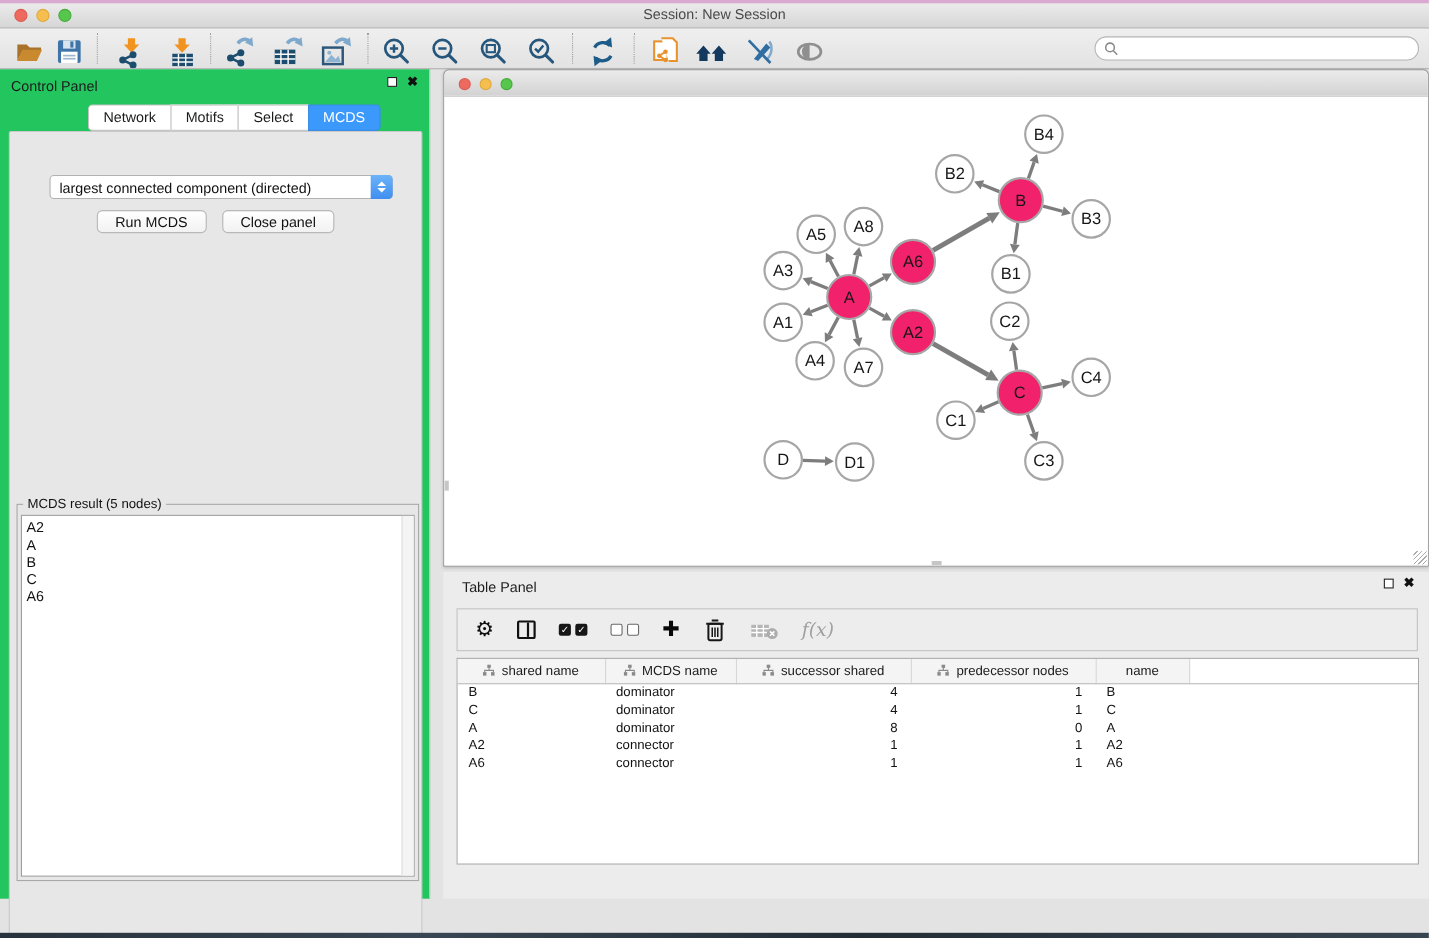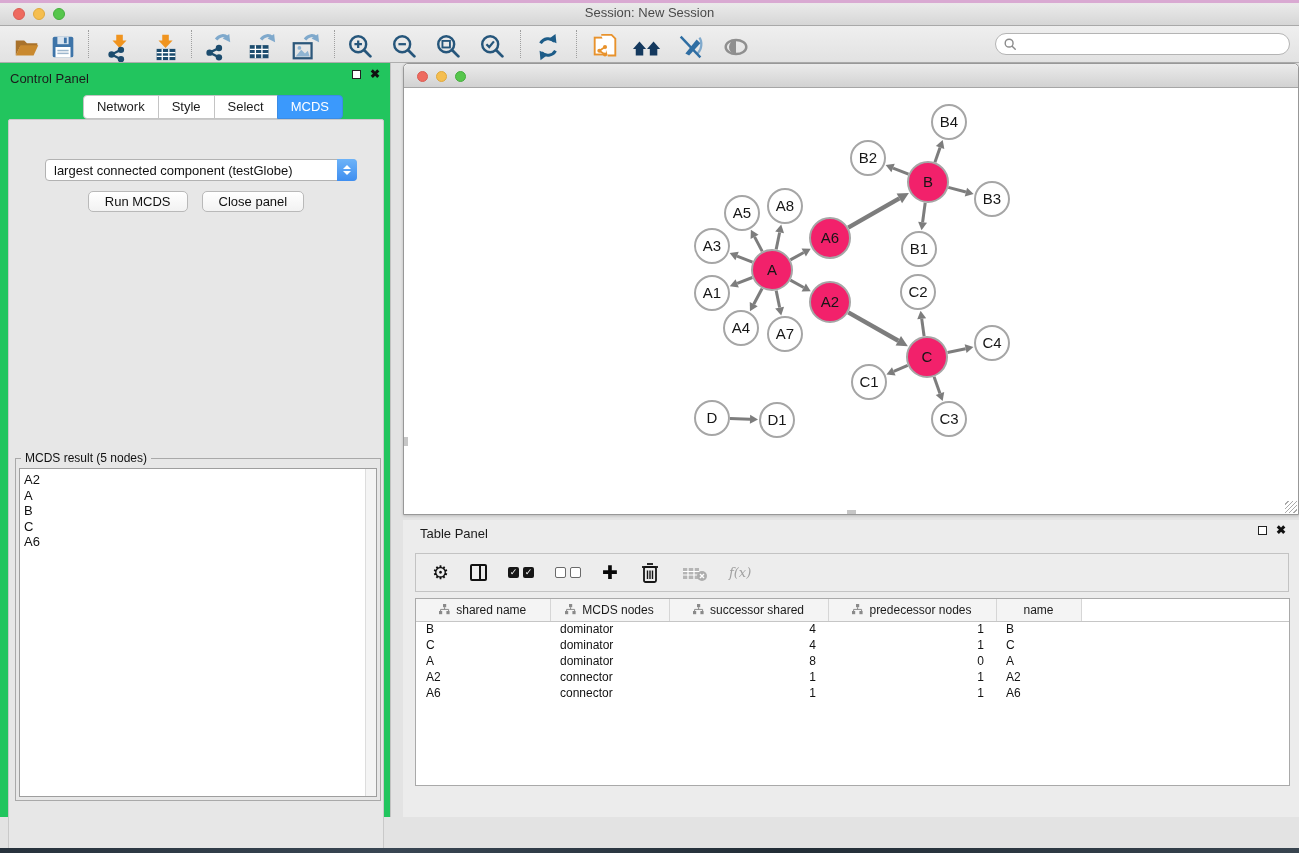--- a/index.html
+++ b/index.html
@@ -88,21 +88,21 @@
   #tp-toolbar { position:absolute; left:12px; right:10px; top:33px; height:39px; background:#ededed;
     border:1px solid #c3c3c3; display:flex; align-items:center; gap:21px; padding-left:16px; }
   .tp-ico { display:flex; align-items:center; justify-content:center; cursor:default; }
   .ico-gear { font-size:19px; color:#0f0f0f; line-height:19px; }
   .ico-cols { width:17px; height:17px; border:2px solid #111; border-radius:2px; position:relative; }
   .ico-cols::after { content:""; position:absolute; left:50%; top:0; bottom:0; border-left:2px solid #111; }
   .cb-pair { display:flex; gap:4px; }
   .cb-on { width:11px; height:11px; background:#161616; border-radius:2px; color:#fff; font-size:9px; line-height:11px; text-align:center; }
   .cb-off { width:11px; height:11px; background:#fff; border:1.5px solid #6a6a6a; border-radius:2px; }
   .ico-plus { font-size:19px; color:#080808; line-height:19px; }
-  .ico-fx { font-family:"DejaVu Serif", serif; font-style:italic; font-size:13px; color:#a0a0a0; }
+  .ico-fx { font-family:"DejaVu Serif", serif; font-style:italic; font-size:17px; color:#a0a0a0; }
 
   #tp-tablebox { position:absolute; left:12px; right:9px; top:78px; height:188px; background:#fff; border:1px solid #a9a9a9; overflow:hidden; }
   #node-table { border-collapse:collapse; table-layout:fixed; width:100%; }
   #node-table th { height:22px; background:#f4f4f4; border-right:1px solid #d6d6d6; border-bottom:1px solid #c6c6c6;
     font-size:12px; font-weight:normal; color:#1b1b1b; text-align:center; }
   #node-table th.filler { background:#fff; border-right:none; }
   #node-table th .th-inner { display:flex; align-items:center; justify-content:center; gap:6px; }
   #node-table td { height:16px; font-size:12px; color:#121212; padding:0 10px; white-space:nowrap; }
   #node-table td.al-r { text-align:right; padding-right:12px; }
   #node-table td.al-l { text-align:left; }
@@ -285,27 +285,27 @@
   </div>
 
   <div id="control-panel">
     <div id="cp-title">Control Panel</div>
     <div id="cp-btns" class="panel-btns">
       <span class="float-ico"></span>
       <span class="close-ico">✖</span>
     </div>
     <div id="cp-tabs" class="seg-tabs">
         <span class="seg-tab">Network</span>
-        <span class="seg-tab">Style</span>
+        <span class="seg-tab">Motifs</span>
         <span class="seg-tab">Select</span>
         <span class="seg-tab active">MCDS</span>
       </div>
     <div id="cp-content">
       <div id="criterion-select">
-        <span id="criterion-value">largest connected component (testGlobe)</span>
+        <span id="criterion-value">largest connected component (directed)</span>
         <span id="criterion-stepper">
             <span class="chev-up"></span>
             <span class="chev-dn"></span>
           </span>
       </div>
       <div id="cp-buttons">
         <button class="push-btn">Run MCDS</button>
         <button class="push-btn">Close panel</button>
       </div>
       <div id="mcds-fieldset">
@@ -487,21 +487,21 @@
               <th>
                 <span class="th-inner">
                   <svg width="11" height="11" viewBox="0 0 11 11">
                     <g fill="#8a8a8a">
                       <rect x="4" y="0" width="3.2" height="3.2"></rect>
                       <rect x="0" y="7" width="3.2" height="3.2"></rect>
                       <rect x="7.4" y="7" width="3.2" height="3.2"></rect>
                       <path d="M5.6 3.2v2.2M1.6 7V5.4h8V7" stroke="#8a8a8a" stroke-width="1" fill="none"></path>
                     </g>
                   </svg>
-                  <span>MCDS nodes</span>
+                  <span>MCDS name</span>
                 </span>
               </th>
               <th>
                 <span class="th-inner">
                   <svg width="11" height="11" viewBox="0 0 11 11">
                     <g fill="#8a8a8a">
                       <rect x="4" y="0" width="3.2" height="3.2"></rect>
                       <rect x="0" y="7" width="3.2" height="3.2"></rect>
                       <rect x="7.4" y="7" width="3.2" height="3.2"></rect>
                       <path d="M5.6 3.2v2.2M1.6 7V5.4h8V7" stroke="#8a8a8a" stroke-width="1" fill="none"></path>

